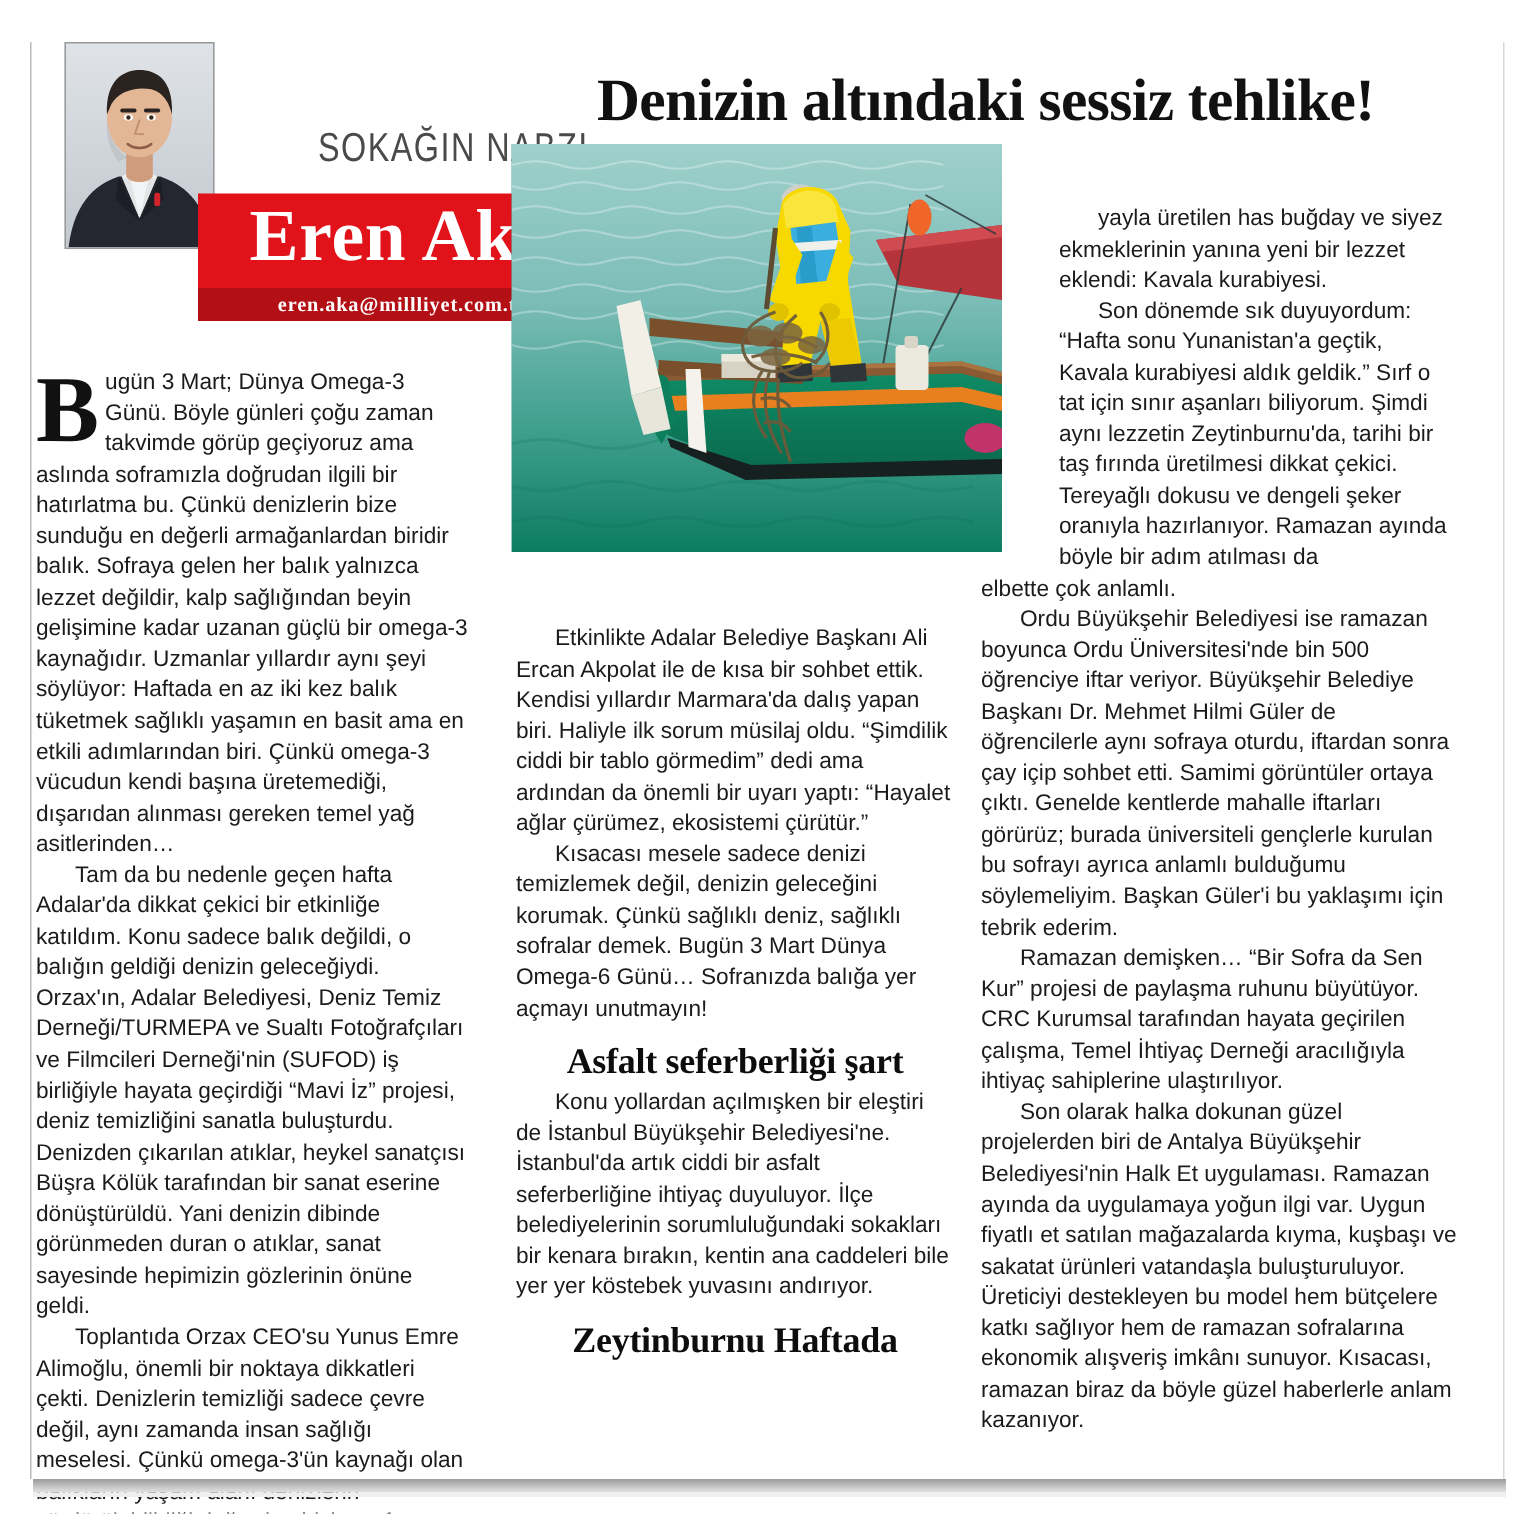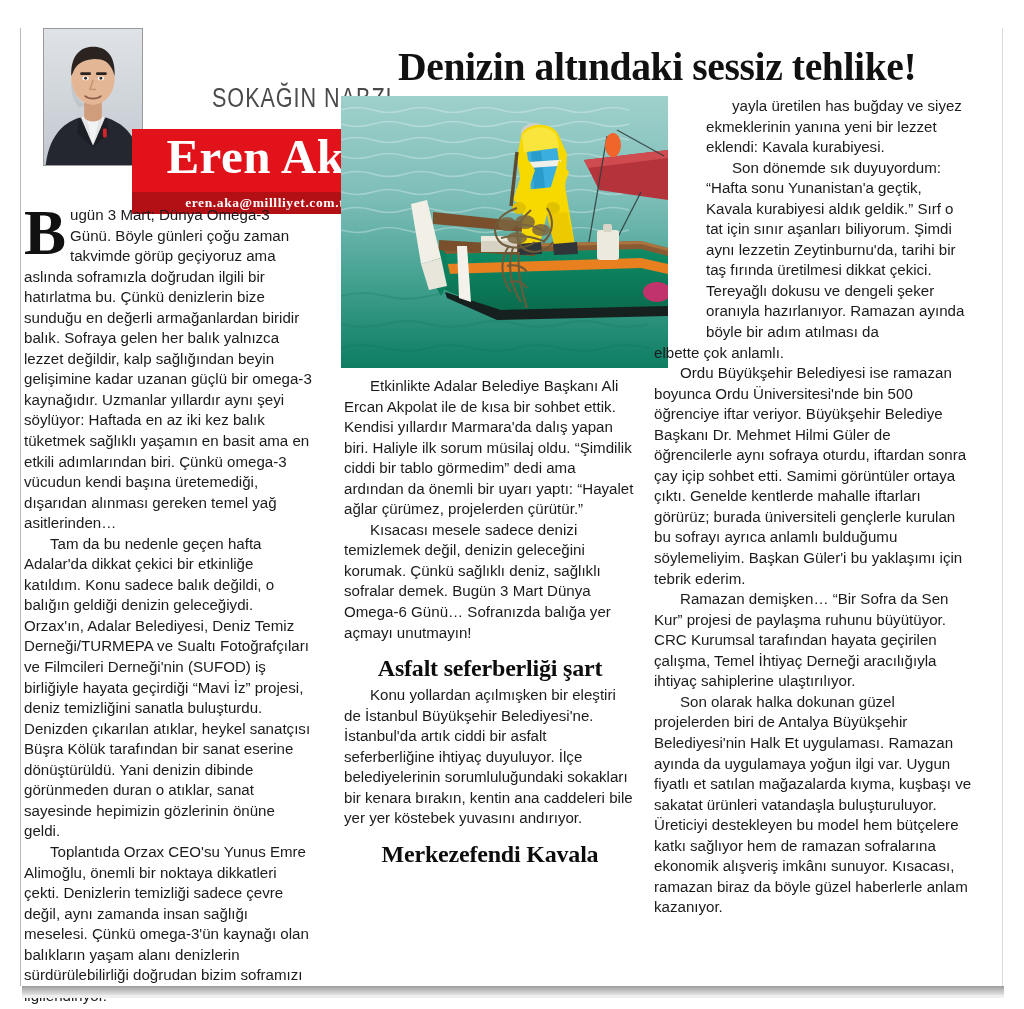--- a/index.html
+++ b/index.html
@@ -113,20 +113,21 @@
 
   
   .col {
     position:absolute;
     font-family:"Liberation Sans", sans-serif;
     font-size:15.1px;
     line-height:20.55px;
     color:#1b1b1b;
     text-align:left;
     hyphens:none;
+    margin-top:40px;
   }
   #col1 { left:24px;  top:205px; width:288px; }
   #col2 { left:344px; top:376px; width:292px; }
   #col3 { left:654px; top:96px;  width:318px; }
 
   .col p { margin:0; text-indent:26px; }
   .col p.noind { text-indent:0; }
 
   .subhead {
     font-family:"Liberation Serif", serif;
@@ -339,25 +340,25 @@
     </svg>
   </div>
 
   <div id="col1" class="col">
     <p class="dropcap noind">Bugün 3 Mart; Dünya Omega-3 Günü. Böyle günleri çoğu zaman takvimde görüp geçiyoruz ama aslında soframızla doğrudan ilgili bir hatırlatma bu. Çünkü denizlerin bize sunduğu en değerli armağanlardan biridir balık. Sofraya gelen her balık yalnızca lezzet değildir, kalp sağlığından beyin gelişimine kadar uzanan güçlü bir omega-3 kaynağıdır. Uzmanlar yıllardır aynı şeyi söylüyor: Haftada en az iki kez balık tüketmek sağlıklı yaşamın en basit ama en etkili adımlarından biri. Çünkü omega-3 vücudun kendi başına üretemediği, dışarıdan alınması gereken temel yağ asitlerinden…</p>
     <p>Tam da bu nedenle geçen hafta Adalar'da dikkat çekici bir etkinliğe katıldım. Konu sadece balık değildi, o balığın geldiği denizin geleceğiydi. Orzax'ın, Adalar Belediyesi, Deniz Temiz Derneği/TURMEPA ve Sualtı Fotoğrafçıları ve Filmcileri Derneği'nin (SUFOD) iş birliğiyle hayata geçirdiği “Mavi İz” projesi, deniz temizliğini sanatla buluşturdu. Denizden çıkarılan atıklar, heykel sanatçısı Büşra Kölük tarafından bir sanat eserine dönüştürüldü. Yani denizin dibinde görünmeden duran o atıklar, sanat sayesinde hepimizin gözlerinin önüne geldi.</p>
     <p>Toplantıda Orzax CEO'su Yunus Emre Alimoğlu, önemli bir noktaya dikkatleri çekti. Denizlerin temizliği sadece çevre değil, aynı zamanda insan sağlığı meselesi. Çünkü omega-3'ün kaynağı olan balıkların yaşam alanı denizlerin sürdürülebilirliği doğrudan bizim soframızı ilgilendiriyor.</p>
   </div>
 
   <div id="col2" class="col">
-    <p>Etkinlikte Adalar Belediye Başkanı Ali Ercan Akpolat ile de kısa bir sohbet ettik. Kendisi yıllardır Marmara'da dalış yapan biri. Haliyle ilk sorum müsilaj oldu. “Şimdilik ciddi bir tablo görmedim” dedi ama ardından da önemli bir uyarı yaptı: “Hayalet ağlar çürümez, projelerden çürütür.”</p>
+    <p>Etkinlikte Adalar Belediye Başkanı Ali Ercan Akpolat ile de kısa bir sohbet ettik. Kendisi yıllardır Marmara'da dalış yapan biri. Haliyle ilk sorum müsilaj oldu. “Şimdilik ciddi bir tablo görmedim” dedi ama ardından da önemli bir uyarı yaptı: “Hayalet ağlar çürümez, ekosistemi çürütür.”</p>
     <p>Kısacası mesele sadece denizi temizlemek değil, denizin geleceğini korumak. Çünkü sağlıklı deniz, sağlıklı sofralar demek. Bugün 3 Mart Dünya Omega-6 Günü… Sofranızda balığa yer açmayı unutmayın!</p>
     <h2 class="subhead">Asfalt seferberliği şart</h2>
     <p>Konu yollardan açılmışken bir eleştiri de İstanbul Büyükşehir Belediyesi'ne. İstanbul'da artık ciddi bir asfalt seferberliğine ihtiyaç duyuluyor. İlçe belediyelerinin sorumluluğundaki sokakları bir kenara bırakın, kentin ana caddeleri bile yer yer köstebek yuvasını andırıyor.</p>
-    <h2 class="subhead">Merkezefendi Kavala</h2>
+    <h2 class="subhead">Zeytinburnu Haftada</h2>
   </div>
 
   <div id="col3" class="col">
     <div class="wrapblock">
       <p>yayla üretilen has buğday ve siyez ekmeklerinin yanına yeni bir lezzet eklendi: Kavala kurabiyesi.</p>
       <p>Son dönemde sık duyuyordum: “Hafta sonu Yunanistan'a geçtik, Kavala kurabiyesi aldık geldik.” Sırf o tat için sınır aşanları biliyorum. Şimdi aynı lezzetin Zeytinburnu'da, tarihi bir taş fırında üretilmesi dikkat çekici. Tereyağlı dokusu ve dengeli şeker oranıyla hazırlanıyor. Ramazan ayında böyle bir adım atılması da</p>
     </div>
     <p class="noind">elbette çok anlamlı.</p>
     <p>Ordu Büyükşehir Belediyesi ise ramazan boyunca Ordu Üniversitesi'nde bin 500 öğrenciye iftar veriyor. Büyükşehir Belediye Başkanı Dr. Mehmet Hilmi Güler de öğrencilerle aynı sofraya oturdu, iftardan sonra çay içip sohbet etti. Samimi görüntüler ortaya çıktı. Genelde kentlerde mahalle iftarları görürüz; burada üniversiteli gençlerle kurulan bu sofrayı ayrıca anlamlı bulduğumu söylemeliyim. Başkan Güler'i bu yaklaşımı için tebrik ederim.</p>
     <p>Ramazan demişken… “Bir Sofra da Sen Kur” projesi de paylaşma ruhunu büyütüyor. CRC Kurumsal tarafından hayata geçirilen çalışma, Temel İhtiyaç Derneği aracılığıyla ihtiyaç sahiplerine ulaştırılıyor.</p>

